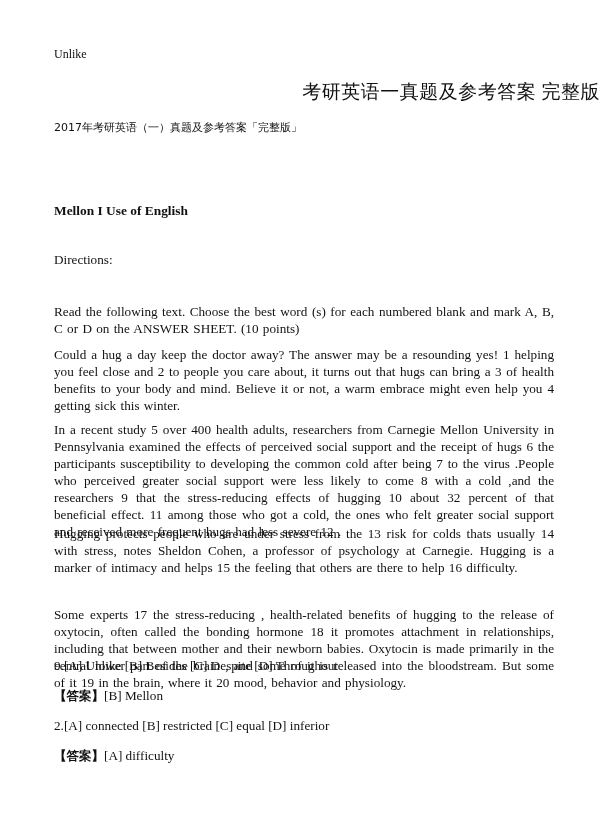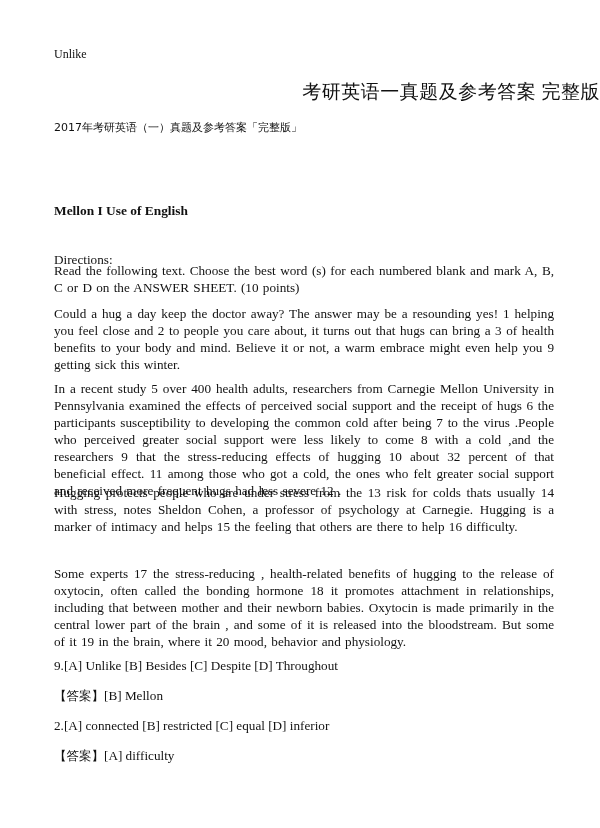--- a/index.html
+++ b/index.html
@@ -17,45 +17,46 @@
     position: absolute; left: 0; width: 600px; top: 80px; text-align: right;
     font-family: Liberation Serif, serif;
     font-size: 19px; line-height: 24px; letter-spacing: 0.5px;
   }
   .block {
     position: absolute; left: 54px; width: 500px;
     font-size: 13.2px; line-height: 17px;
   }
   .cn { font-family: "DejaVu Sans", "Liberation Sans", sans-serif; font-size: 11px; line-height: 17px; }
   .bold { font-weight: bold; font-size: 13.4px; }
-  .justify { text-align: justify; text-align-last: left; word-spacing: 1px; }
+  .justify { text-align: justify; text-align-last: left; word-spacing: 1px; margin-top: 41px; }
   .answer-mark {
     font-family: "DejaVu Sans", "Liberation Sans", sans-serif;
     font-size: 12.5px;
+    font-weight: bold;
   }
 </style>
 </head>
 <body>
 
 <div class="page">
 
   <div class="print-label">Unlike</div>
 
   <div class="title">考研英语一真题及参考答案 完整版</div>
 
   <div class="block cn" style="top:119px;">2017年考研英语（一）真题及参考答案「完整版」</div>
 
 
   <div class="block bold" style="top:202px;">Mellon I Use of English</div>
 
   <div class="block" style="top:231px;margin-top:20px;">Directions:</div>
 
   <div class="block justify" style="top:262px;">Read the following  text. Choose the best word (s) for each numbered blank and mark A, B, C or D on the ANSWER SHEET. (10 points)</div>
 
-  <div class="block justify" style="top:305px;">Could a hug a day keep the doctor away? The answer may be a resounding yes! 1 helping you feel close and 2 to people you care about, it turns out that hugs can bring a 3 of health benefits to your body and mind. Believe it or not, a warm embrace might even help you 9 getting sick this winter.</div>
+  <div class="block justify" style="top:305px;">Could a hug a day keep the doctor away? The answer may be a resounding yes! 1 helping you feel close and 2 to people you care about, it turns out that hugs can bring a 3 of health benefits to your body and mind. Believe it or not, a warm embrace might even help you 4 getting sick this winter.</div>
 
   <div class="block justify" style="top:380px;">In a recent study 5 over 400 health adults, researchers from Carnegie Mellon University in Pennsylvania examined the effects of perceived social support and the receipt of hugs 6 the participants susceptibility to developing the common cold after being 7 to the virus .People who perceived greater social support were less likely to come 8 with a cold ,and the researchers 9 that the stress-reducing effects of hugging 10 about 32 percent of that beneficial effect. 11 among those who got a cold, the ones who felt greater social support and received more frequent hugs had less severe 12 .</div>
 
   <div class="block justify" style="top:484px;">Hugging protects people who are under stress from the 13 risk for colds thats usually 14 with stress, notes Sheldon Cohen, a professor of psychology at Carnegie. Hugging is a marker of intimacy and helps 15 the feeling that others are there to help 16 difficulty.</div>
 
   <div class="block justify" style="top:565px;">Some experts 17 the stress-reducing , health-related benefits of hugging to the release of oxytocin, often called the bonding hormone 18 it promotes attachment in relationships, including that between mother and their newborn babies. Oxytocin is made primarily in the central lower part of the brain , and some of it is released into the bloodstream. But some of it 19 in the brain, where it 20 mood, behavior and physiology.</div>
 
   <div class="block" style="top:657px;">9.[A] Unlike  [B] Besides  [C] Despite  [D] Throughout</div>
 
   <div class="block" style="top:687px;">

